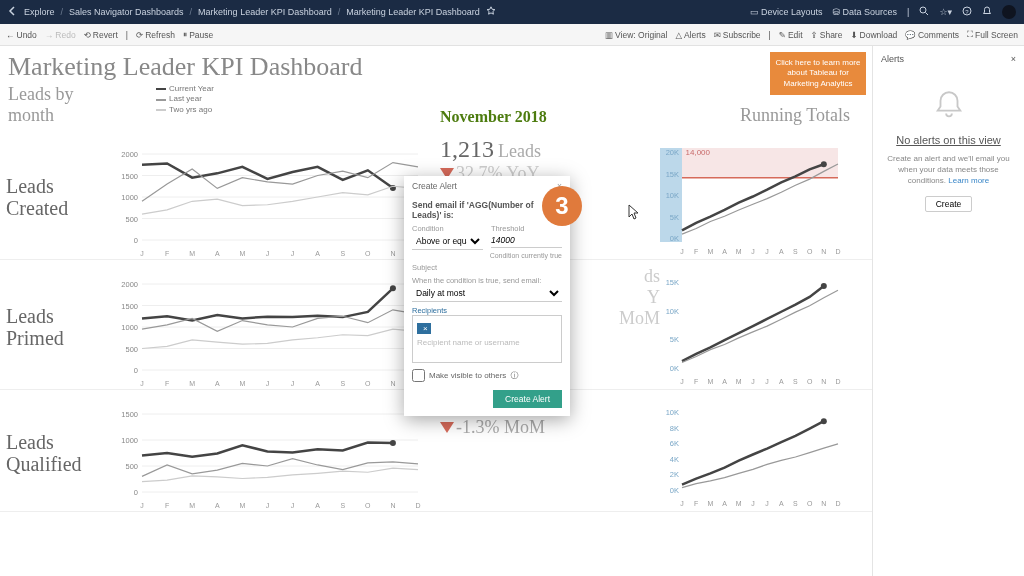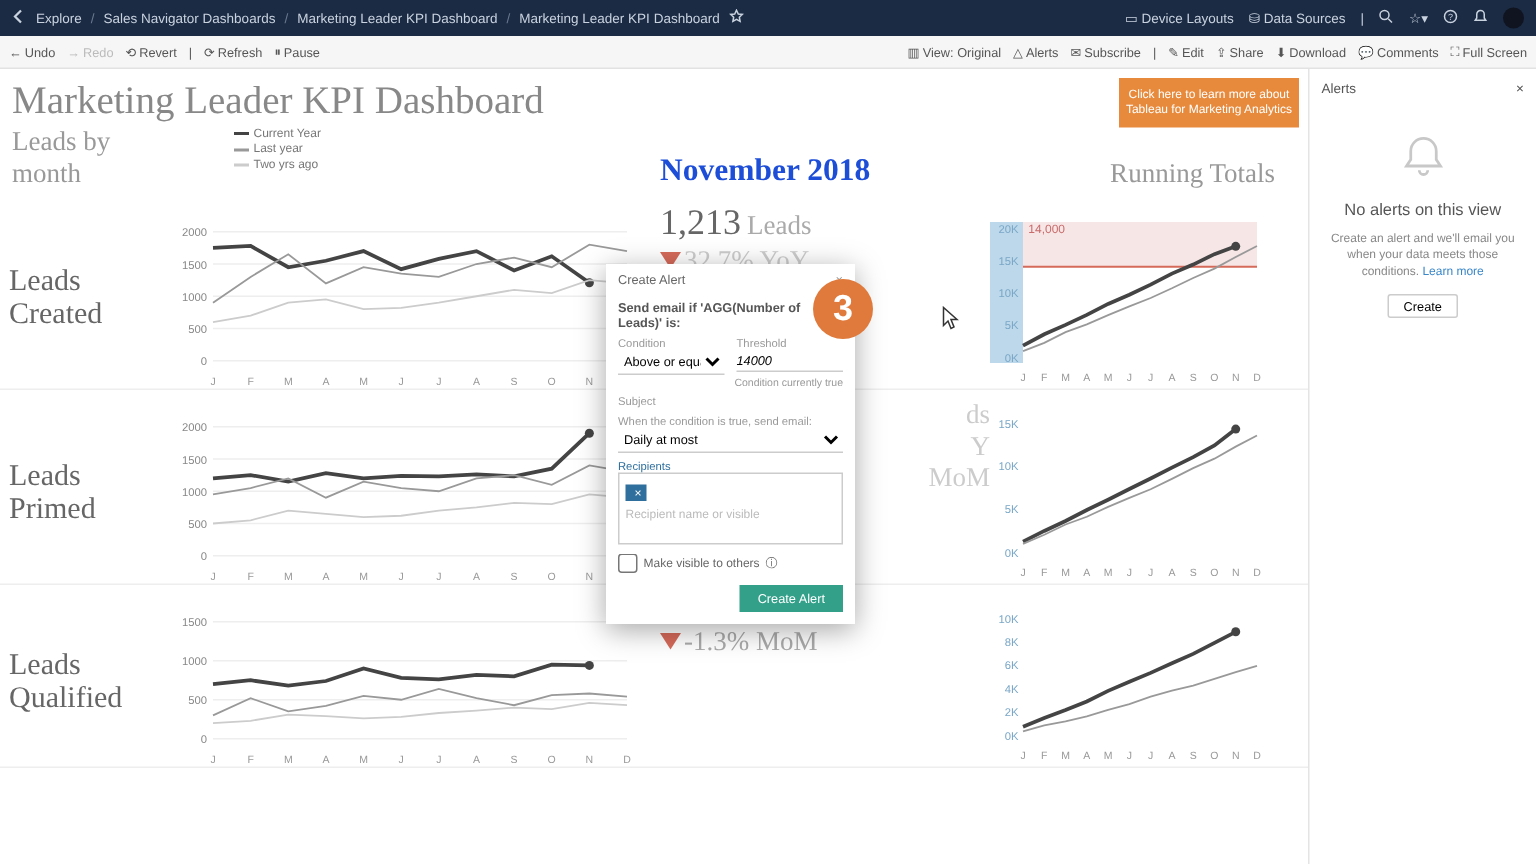--- a/index.html
+++ b/index.html
@@ -16,42 +16,42 @@
   .toolbar { height: 22px; background: #f6f6f6; border-bottom:1px solid #e2e2e2; display:flex; align-items:center; font-size:8.5px; color:#555; padding:0 6px; gap:8px; }
   .toolbar .tb-item { display:flex; align-items:center; gap:2px; }
   .toolbar .disabled { color:#bbb; }
   .toolbar .spacer { flex:1; }
   
   .main { display:flex; height: calc(576px - 24px - 22px); }
   .dash { flex:1; position:relative; background:#fff; }
   .alerts-panel { width:152px; border-left:1px solid #e4e4e4; padding:8px; font-size:9px; color:#666; text-align:center; }
   .alerts-panel .hdr { display:flex; justify-content:space-between; font-size:9px; color:#555; margin-bottom:18px; }
   .alerts-panel .bell { width:34px; height:34px; margin:6px auto 10px; color:#c8c8c8; }
-  .alerts-panel .title { font-size:11px; color:#555; margin-bottom:8px; }
+  .alerts-panel .title { font-size:11px; color:#555; margin-bottom:8px;text-decoration:underline; }
   .alerts-panel .body { font-size:8px; color:#888; line-height:1.35; margin-bottom:6px; }
   .alerts-panel .learn { color:#3a87c8; }
   .alerts-panel .create-btn { border:1px solid #ccc; background:#fff; font-size:8.5px; padding:2px 10px; border-radius:2px; margin-top:4px; }
   
   .dash-title { font-family: Georgia, "Times New Roman", serif; font-size:26px; color:#888; margin:6px 0 2px 8px; font-weight:normal; }
-  .promo { position:absolute; right:6px; top:6px; width:120px; background:#e88a3c; color:#fff; font-size:8px; text-align:center; padding:6px 4px; line-height:1.3; }
+  .promo { position:absolute; right:6px; top:6px; width:96px; background:#e88a3c; color:#fff; font-size:8px; text-align:center; padding:6px 4px; line-height:1.3; }
   .legend { position:absolute; left:156px; top:38px; font-size:8px; color:#777; line-height:1.3; }
   .legend .row { display:flex; align-items:center; gap:3px; }
   .legend .sw { width:10px; height:2px; background:#444; display:inline-block; }
   .legend .sw.ly { background:#999; }
   .legend .sw.ty { background:#ccc; }
   .sections { margin-top:4px; }
   .sec-head { font-family: Georgia, serif; font-size:18px; color:#999; margin-left:8px; }
   .row3 { display:grid; grid-template-columns: 120px 320px 220px 200px; align-items:stretch; border-bottom:1px solid #eee; position:relative; }
   .rowlabel { font-family: Georgia, serif; font-size:20px; color:#666; line-height:1.1; display:flex; align-items:center; padding-left:6px; }
   .chart { position:relative; }
   .chart svg { width:100%; height:100%; }
   .yticks text { font-size:7.5px; fill:#888; }
   .xticks text { font-size:7px; fill:#999; }
   .mid { font-family: Georgia, serif; color:#888; padding-top:6px; }
-  .mid .month { font-size:21px; color:#1d4ed8; font-weight:bold; }
+  .mid .month { font-size:16px; color:#4d7c0f; font-weight:bold; }
   .mid .big { font-size:24px; color:#666; }
   .mid .unit { font-size:18px; color:#aaa; }
   .mid .kline { font-size:18px; color:#aaa; display:flex; align-items:center; gap:2px;}
   .tri-up { width:0; height:0; border-left:7px solid transparent; border-right:7px solid transparent; border-bottom:11px solid #aaa; display:inline-block; }
   .tri-dn { width:0; height:0; border-left:7px solid transparent; border-right:7px solid transparent; border-top:11px solid #d66a5a; display:inline-block; }
   .right-head { font-family: Georgia, serif; font-size:18px; color:#999; text-align:right; padding-right:10px; }
   .runchart { position:relative; }
   .runchart .axis text { font-size:7.5px; fill:#7aa7c7; }
   .headers { display:grid; grid-template-columns: 120px 320px 220px 200px; align-items:end; }
   
@@ -414,21 +414,21 @@
             <option>Daily at most</option>
           </select>
         </div>
         <div class="line">
           <div class="lbl" style="color:#2e6f9e">Recipients</div>
           <div class="recip">
             <span class="chip">
                 <span> </span>
                 <span class="x">×</span>
               </span>
-            <div class="recip-ph">Recipient name or visible</div>
+            <div class="recip-ph">Recipient name or username</div>
           </div>
         </div>
         <label class="chk">
             <input type="checkbox" style=""> 
             <span>Make visible to others</span> 
             <span>ⓘ</span>
           </label>
         <button class="go">Create Alert</button>
         <div style="clear:both"></div>
       </div>

